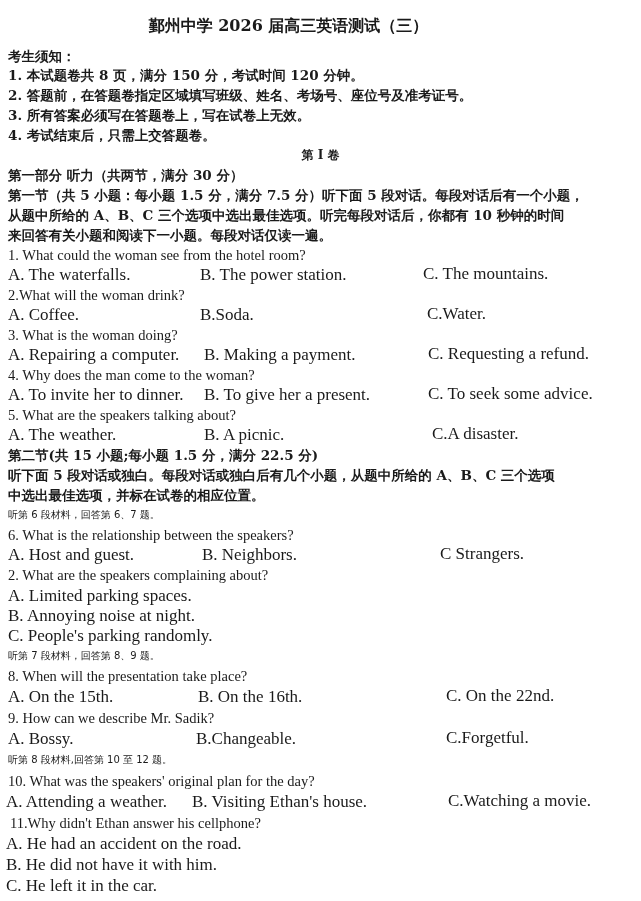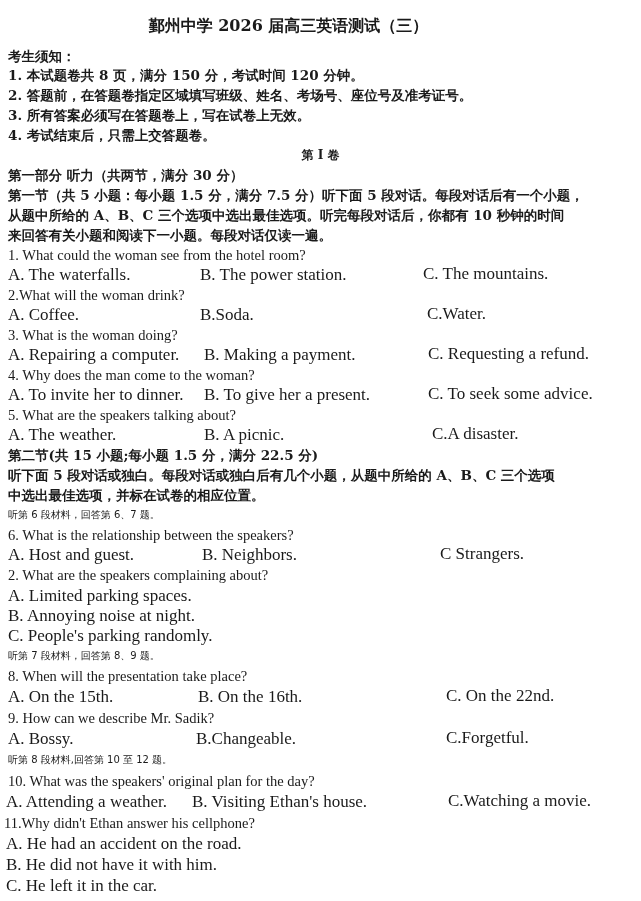--- a/index.html
+++ b/index.html
@@ -90,18 +90,18 @@
   <div class="opt" style="top:730px;left:196px">B.Changeable.</div>
   <div class="opt" style="top:729px;left:446px">C.Forgetful.</div>
 
   <div class="line cn" style="top:751px">听第 8 段材料,回答第 10 至 12 题。</div>
 
   <div class="line" style="top:772px">10. What was the speakers' original plan for the day?</div>
   <div class="opt" style="top:793px;left:6px">A. Attending a weather.</div>
   <div class="opt" style="top:793px;left:192px">B. Visiting Ethan's house.</div>
   <div class="opt" style="top:792px;left:448px">C.Watching a movie.</div>
 
-  <div class="line" style="top:814px;left:4px">11.Why didn't Ethan answer his cellphone?</div>
+  <div class="line" style="top:814px;left:10px">11.Why didn't Ethan answer his cellphone?</div>
   <div class="opt" style="top:835px;left:6px">A. He had an accident on the road.</div>
   <div class="opt" style="top:856px;left:6px">B. He did not have it with him.</div>
   <div class="opt" style="top:877px;left:6px">C. He left it in the car.</div>
 
 </div>
 
 </body></html>

